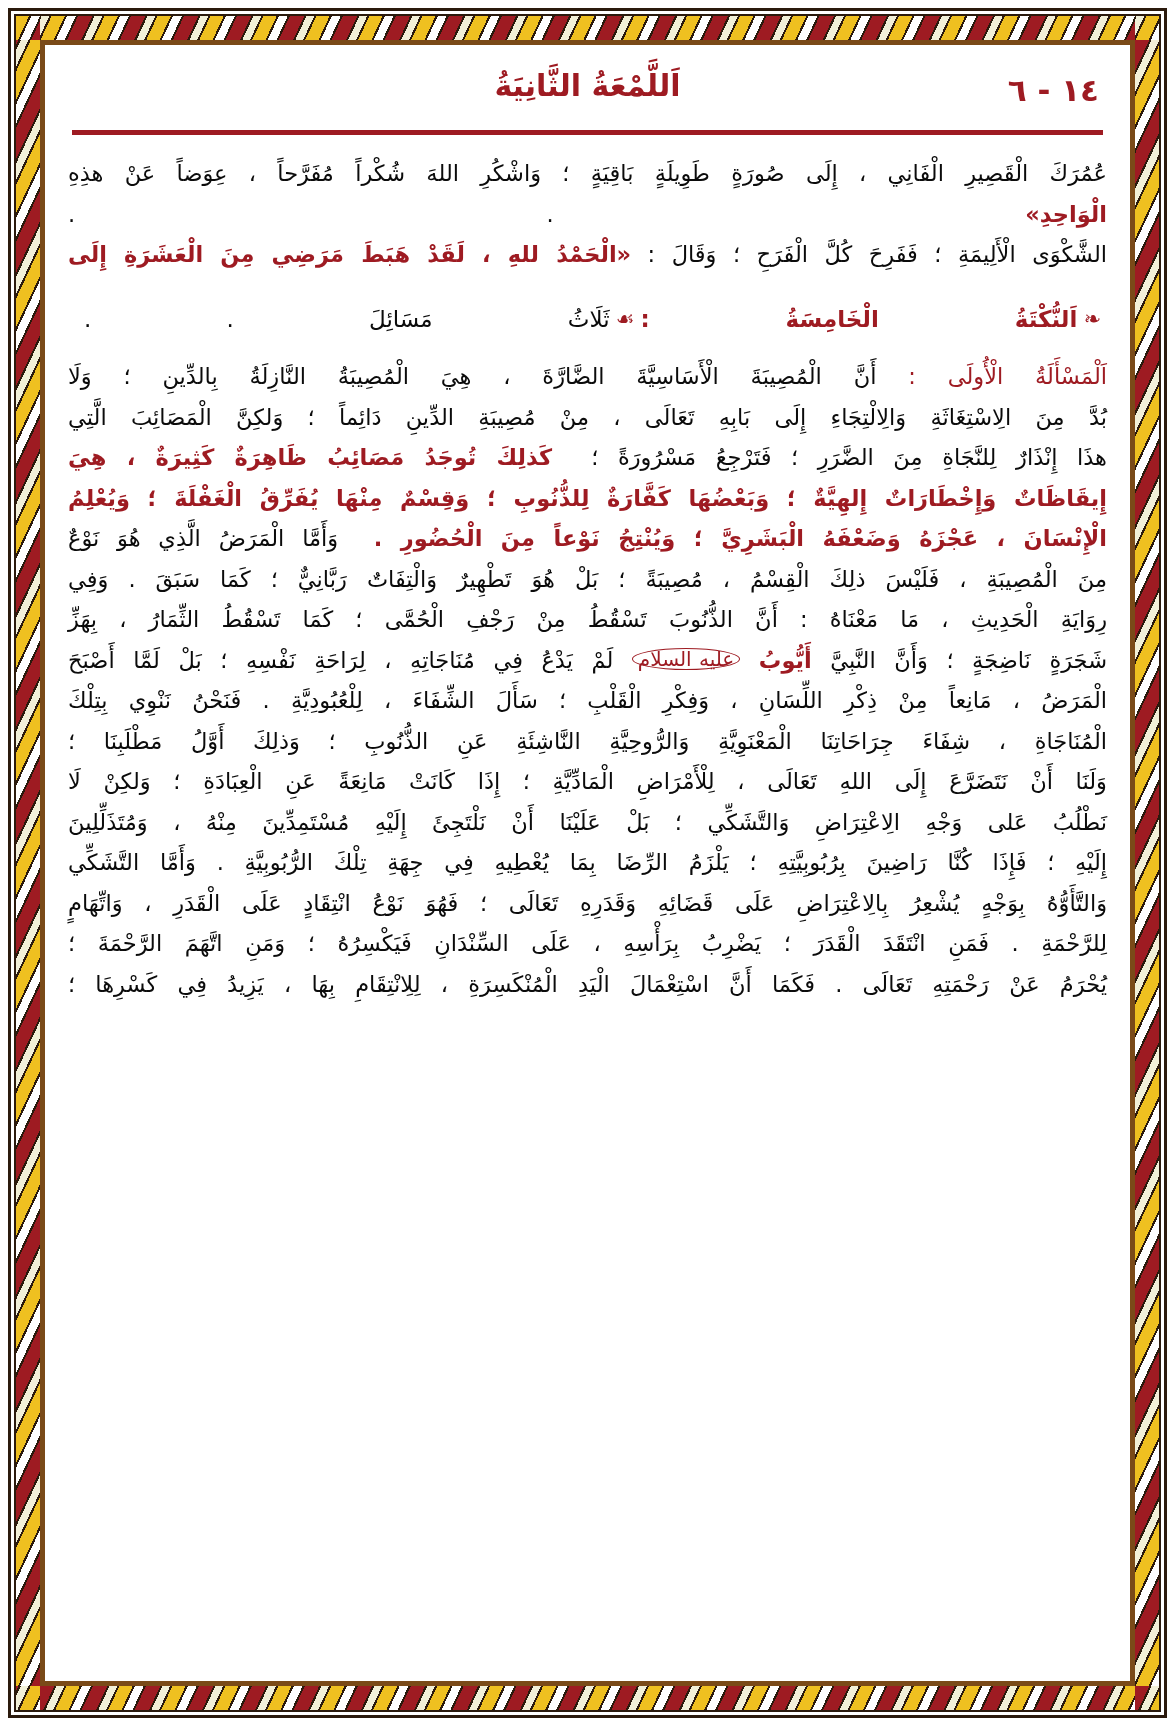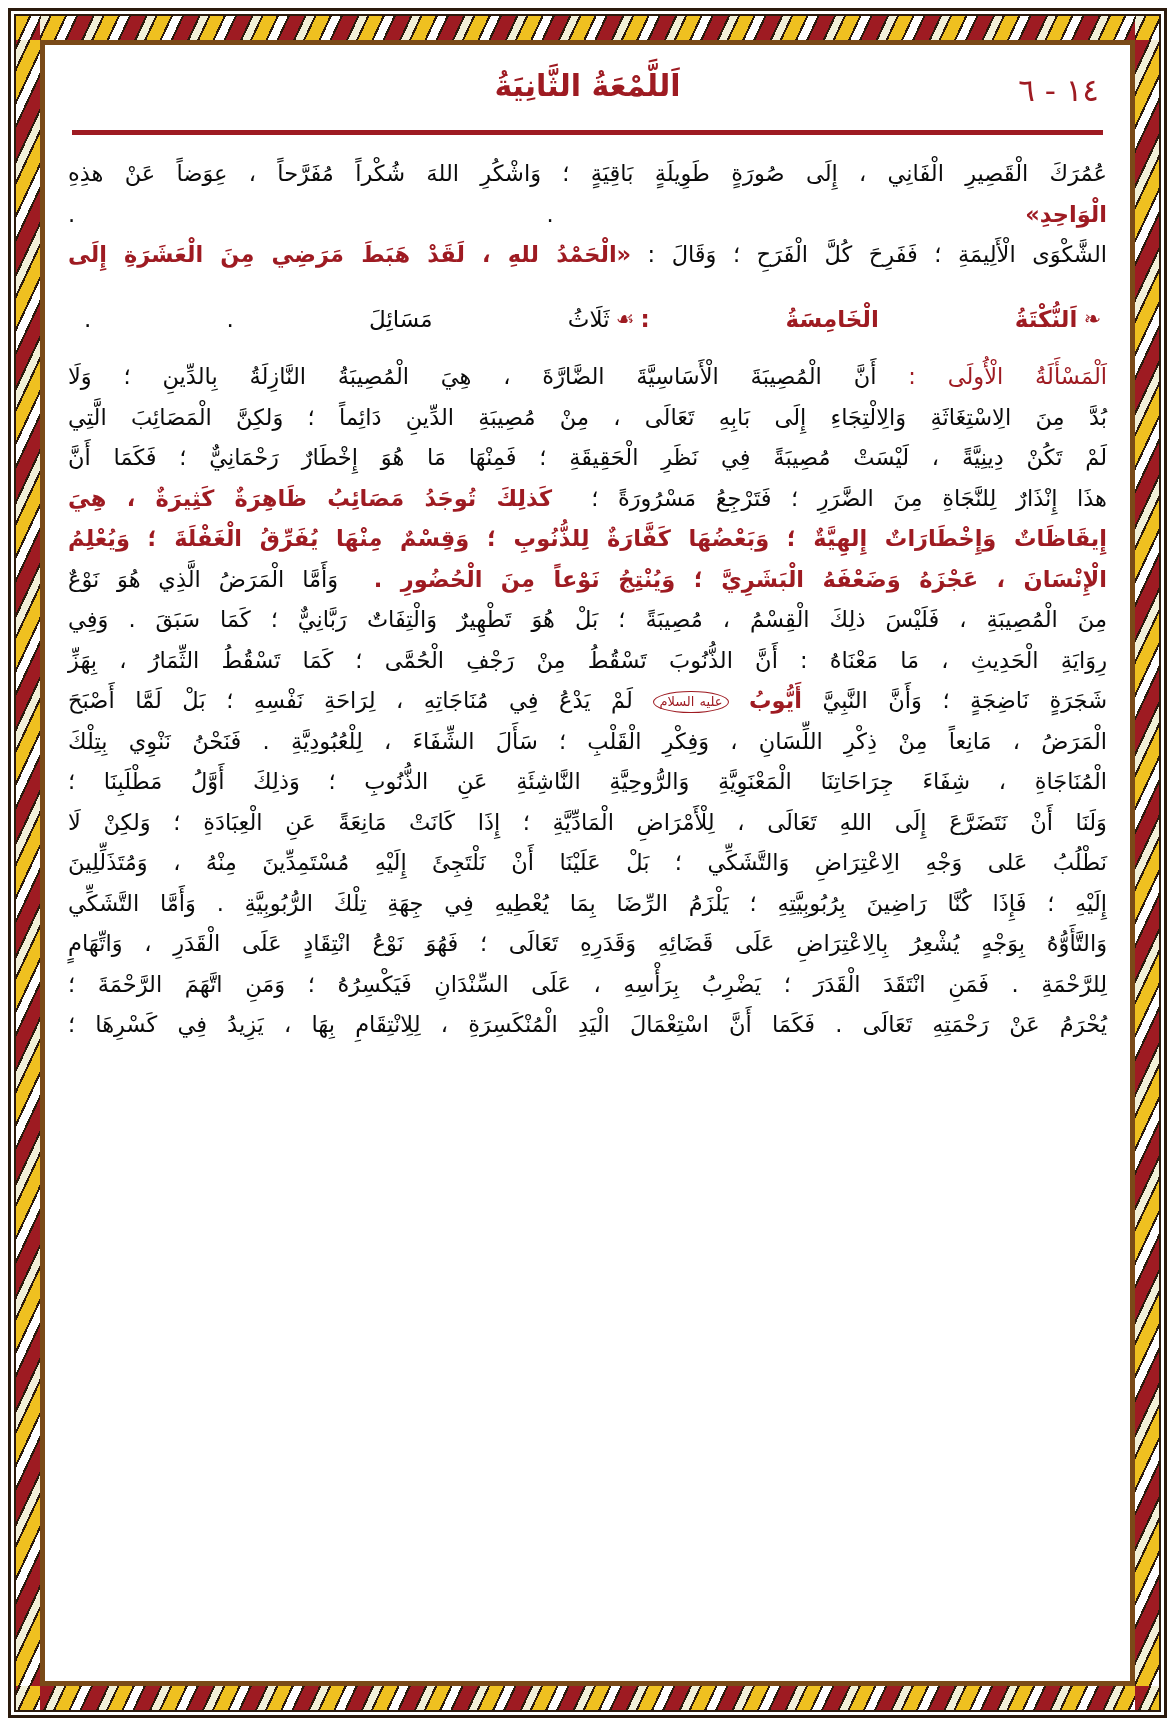--- a/index.html
+++ b/index.html
@@ -84,21 +84,21 @@
     height: 62px;
     direction: rtl;
   }
   .head-pageno {
     position: absolute;
     right: 8px;
     top: 10px;
     color: #9e1b22;
     font-family: "DejaVu Sans", sans-serif;
     font-size: 31px;
-    font-weight: 400;
+    font-weight: 700;
     letter-spacing: 1px;
   }
   .head-title {
     position: absolute;
     left: 0; right: 0;
     top: 6px;
     text-align: center;
     color: #9e1b22;
     font-family: "DejaVu Sans", sans-serif;
     font-size: 30px;
@@ -147,21 +147,21 @@
     display: inline-block;
     color: #9e1b22;
     font-size: 21px;
     transform: translateY(-1px);
     margin: 0 6px;
   }
 
   .honorific {
     display: inline-block;
     color: #9e1b22;
-    font-size: 13px;
+    font-size: 20px;
     border: 1.5px solid #9e1b22;
     border-radius: 50%;
     padding: 0 5px;
     line-height: 20px;
     transform: translateY(-2px);
   }
 </style>
 </head>
 <body>
 
@@ -189,21 +189,20 @@
         <span class="line"><span>الشَّكْوَى الْأَلِيمَةِ ؛ فَفَرِحَ كُلَّ الْفَرَحِ ؛ وَقَالَ : </span><span class="red-b">«الْحَمْدُ للهِ ، لَقَدْ هَبَطَ مَرَضِي مِنَ الْعَشَرَةِ إِلَى</span></span>
       </div>
 
       <div class="heading-center">
         <span class="orn">❧</span><span>اَلنُّكْتَةُ الْخَامِسَةُ :</span><span class="orn">☙</span><span class="plain">ثَلَاثُ مَسَائِلَ . .</span>
       </div>
 
       <div class="para">
         <span class="line"><span class="red">اَلْمَسْأَلَةُ الْأُولَى :</span> <span>أَنَّ الْمُصِيبَةَ الْأَسَاسِيَّةَ الضَّارَّةَ ، هِيَ الْمُصِيبَةُ النَّازِلَةُ بِالدِّينِ ؛ وَلَا</span></span>
         <span class="line">بُدَّ مِنَ الِاسْتِغَاثَةِ وَالِالْتِجَاءِ إِلَى بَابِهِ تَعَالَى ، مِنْ مُصِيبَةِ الدِّينِ دَائِماً ؛ وَلكِنَّ الْمَصَائِبَ الَّتِي</span>
-        <span class="line">لَمْ تَكُنْ دِينِيَّةً ، لَيْسَتْ مُصِيبَةً فِي نَظَرِ الْحَقِيقَةِ ؛ فَمِنْهَا مَا هُوَ إِخْطَارٌ رَحْمَانِيٌّ ؛ فَكَمَا أَنَّ</span>
         <span class="line"><span>هذَا إِنْذَارٌ لِلنَّجَاةِ مِنَ الضَّرَرِ ؛ فَتَرْجِعُ مَسْرُورَةً ؛</span>&nbsp;&nbsp;<span class="red-b">كَذلِكَ تُوجَدُ مَصَائِبُ ظَاهِرَةٌ كَثِيرَةٌ ، هِيَ</span></span>
         <span class="line"><span class="red-b">إِيقَاظَاتٌ وَإِخْطَارَاتٌ إِلهِيَّةٌ ؛ وَبَعْضُهَا كَفَّارَةٌ لِلذُّنُوبِ ؛ وَقِسْمٌ مِنْهَا يُفَرِّقُ الْغَفْلَةَ ؛ وَيُعْلِمُ</span></span>
         <span class="line"><span class="red-b">الْإِنْسَانَ ، عَجْزَهُ وَضَعْفَهُ الْبَشَرِيَّ ؛ وَيُنْتِجُ نَوْعاً مِنَ الْحُضُورِ .</span>&nbsp;&nbsp;<span>وَأَمَّا الْمَرَضُ الَّذِي هُوَ نَوْعٌ</span></span>
         <span class="line">مِنَ الْمُصِيبَةِ ، فَلَيْسَ ذلِكَ الْقِسْمُ ، مُصِيبَةً ؛ بَلْ هُوَ تَطْهِيرٌ وَالْتِفَاتٌ رَبَّانِيٌّ ؛ كَمَا سَبَقَ . وَفِي</span>
         <span class="line">رِوَايَةِ الْحَدِيثِ ، مَا مَعْنَاهُ : أَنَّ الذُّنُوبَ تَسْقُطُ مِنْ رَجْفِ الْحُمَّى ؛ كَمَا تَسْقُطُ الثِّمَارُ ، بِهَزِّ</span>
         <span class="line"><span>شَجَرَةٍ نَاضِجَةٍ ؛</span> <span>وَأَنَّ النَّبِيَّ</span> <span class="red-b">أَيُّوبُ</span> <span class="honorific">عليه السلام</span> <span>لَمْ يَدْعُ فِي مُنَاجَاتِهِ ، لِرَاحَةِ نَفْسِهِ ؛ بَلْ لَمَّا أَصْبَحَ</span></span>
         <span class="line">الْمَرَضُ ، مَانِعاً مِنْ ذِكْرِ اللِّسَانِ ، وَفِكْرِ الْقَلْبِ ؛ سَأَلَ الشِّفَاءَ ، لِلْعُبُودِيَّةِ . فَنَحْنُ نَنْوِي بِتِلْكَ</span>
         <span class="line">الْمُنَاجَاةِ ، شِفَاءَ جِرَاحَاتِنَا الْمَعْنَوِيَّةِ وَالرُّوحِيَّةِ النَّاشِئَةِ عَنِ الذُّنُوبِ ؛ وَذلِكَ أَوَّلُ مَطْلَبِنَا ؛</span>
         <span class="line">وَلَنَا أَنْ نَتَضَرَّعَ إِلَى اللهِ تَعَالَى ، لِلْأَمْرَاضِ الْمَادِّيَّةِ ؛ إِذَا كَانَتْ مَانِعَةً عَنِ الْعِبَادَةِ ؛ وَلكِنْ لَا</span>
         <span class="line">نَطْلُبُ عَلى وَجْهِ الِاعْتِرَاضِ وَالتَّشَكِّي ؛ بَلْ عَلَيْنَا أَنْ نَلْتَجِئَ إِلَيْهِ مُسْتَمِدِّينَ مِنْهُ ، وَمُتَذَلِّلِينَ</span>

